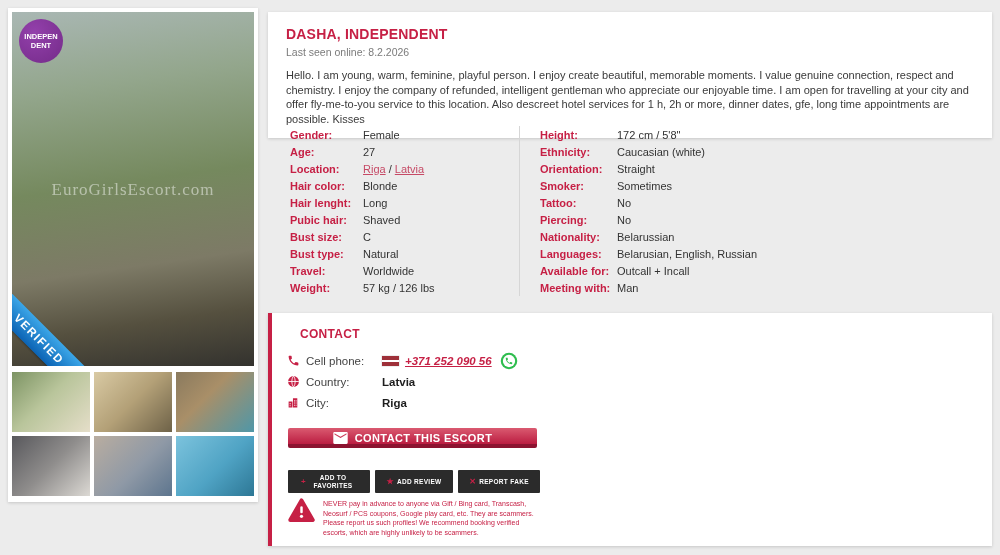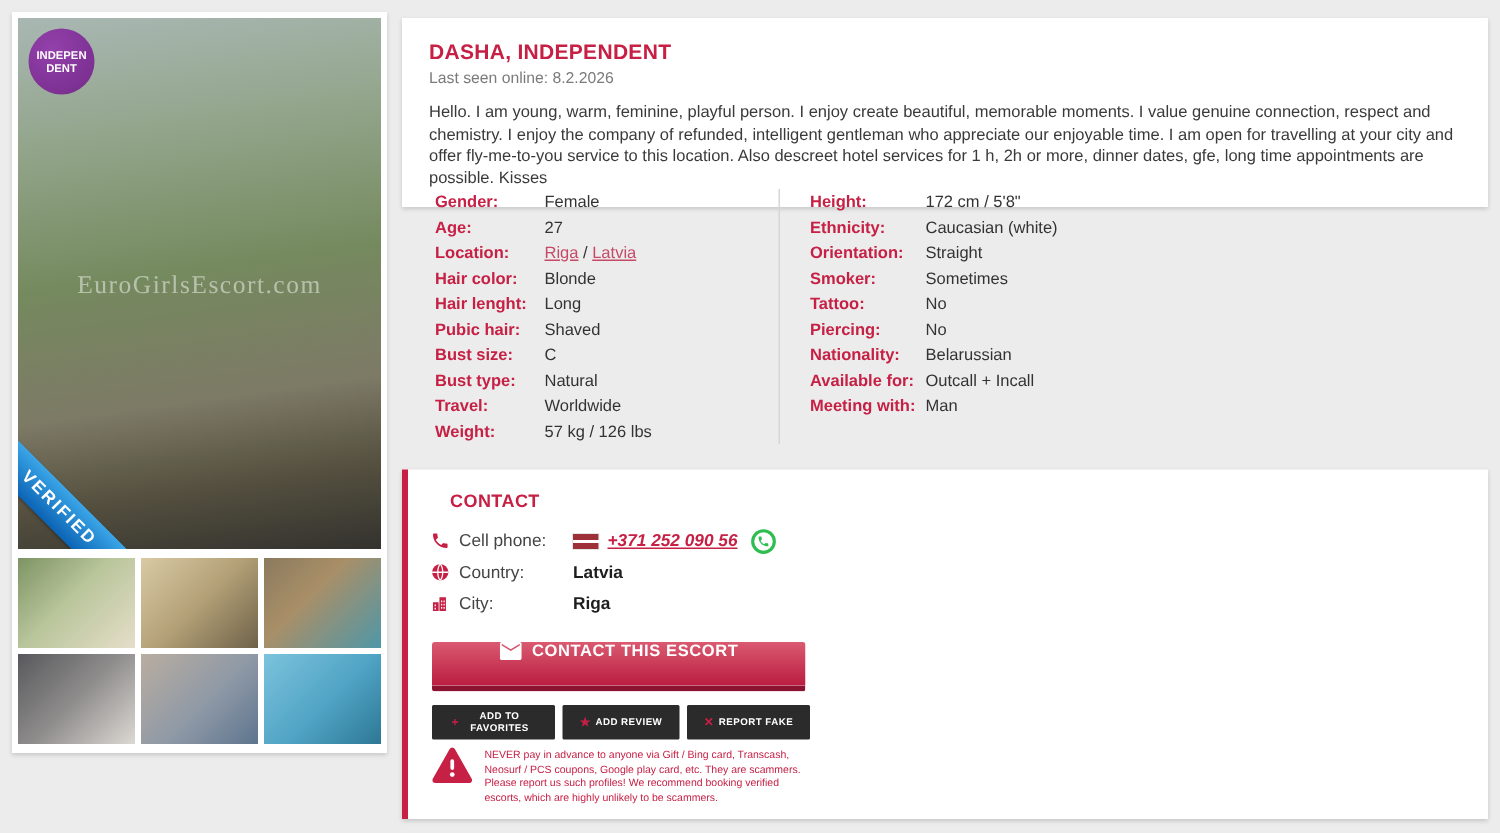--- a/index.html
+++ b/index.html
@@ -74,25 +74,25 @@
   .c-value { font-weight:bold; color:#1e1e1e; }
   .flag {
     width:17px; height:10px; margin-right:6px; display:inline-block;
     background:linear-gradient(180deg,#9e3039 0 40%,#fff 40% 60%,#9e3039 60% 100%);
     box-shadow:0 0 0 .5px #ddd;
   }
   .phone-link { color:#c62045; font-weight:bold; text-decoration:underline; cursor:pointer;font-style:italic; }
   .wa-icon { width:18px; height:18px; margin-left:8px; cursor:pointer; }
 
   .big-btn {
-    position:absolute; left:16px; top:115px; width:249px; height:33px;
+    position:absolute; left:16px; top:115px; width:249px; height:20px;
     background:linear-gradient(180deg,#da5a70,#bb1d41);
     border:none; border-bottom:4px solid #8c1330; border-radius:2px;
     color:#fff; font-family:inherit; font-weight:bold; font-size:11px; letter-spacing:.4px;
-    display:flex; align-items:flex-start; justify-content:center; gap:7px; cursor:pointer;
+    display:flex; align-items:flex-end; justify-content:center; gap:7px; cursor:pointer;
   }
   .btn-row { position:absolute; left:16px; top:157px; display:flex; gap:5px; }
   .dark-btn {
     background:#2b2b2b; border:none; border-radius:1px; color:#fff; font-family:inherit;
     height:23px; font-size:6.5px; font-weight:bold; line-height:8px; letter-spacing:.3px;
     display:flex; align-items:center; justify-content:center; gap:3px; cursor:pointer; text-align:center;
   }
   .dark-btn .glyph { color:#c62045; font-size:8px; }
   .b1 { width:82px; } .b1 .lbl { width:48px; }
   .b2 { width:78px; } .b3 { width:82px; }
@@ -196,20 +196,24 @@
           <span class="attr-label">Tattoo:</span>
           <span class="attr-value">No</span>
         </div>
       <div class="attr-row">
           <span class="attr-label">Piercing:</span>
           <span class="attr-value">No</span>
         </div>
       <div class="attr-row">
           <span class="attr-label">Nationality:</span>
           <span class="attr-value">Belarussian</span>
+        </div>
+      <div class="attr-row">
+          <span class="attr-label">Languages:</span>
+          <span class="attr-value">Belarusian, English, Russian</span>
         </div>
       <div class="attr-row">
           <span class="attr-label">Available for:</span>
           <span class="attr-value">Outcall + Incall</span>
         </div>
       <div class="attr-row">
           <span class="attr-label">Meeting with:</span>
           <span class="attr-value">Man</span>
         </div>
     </div>

